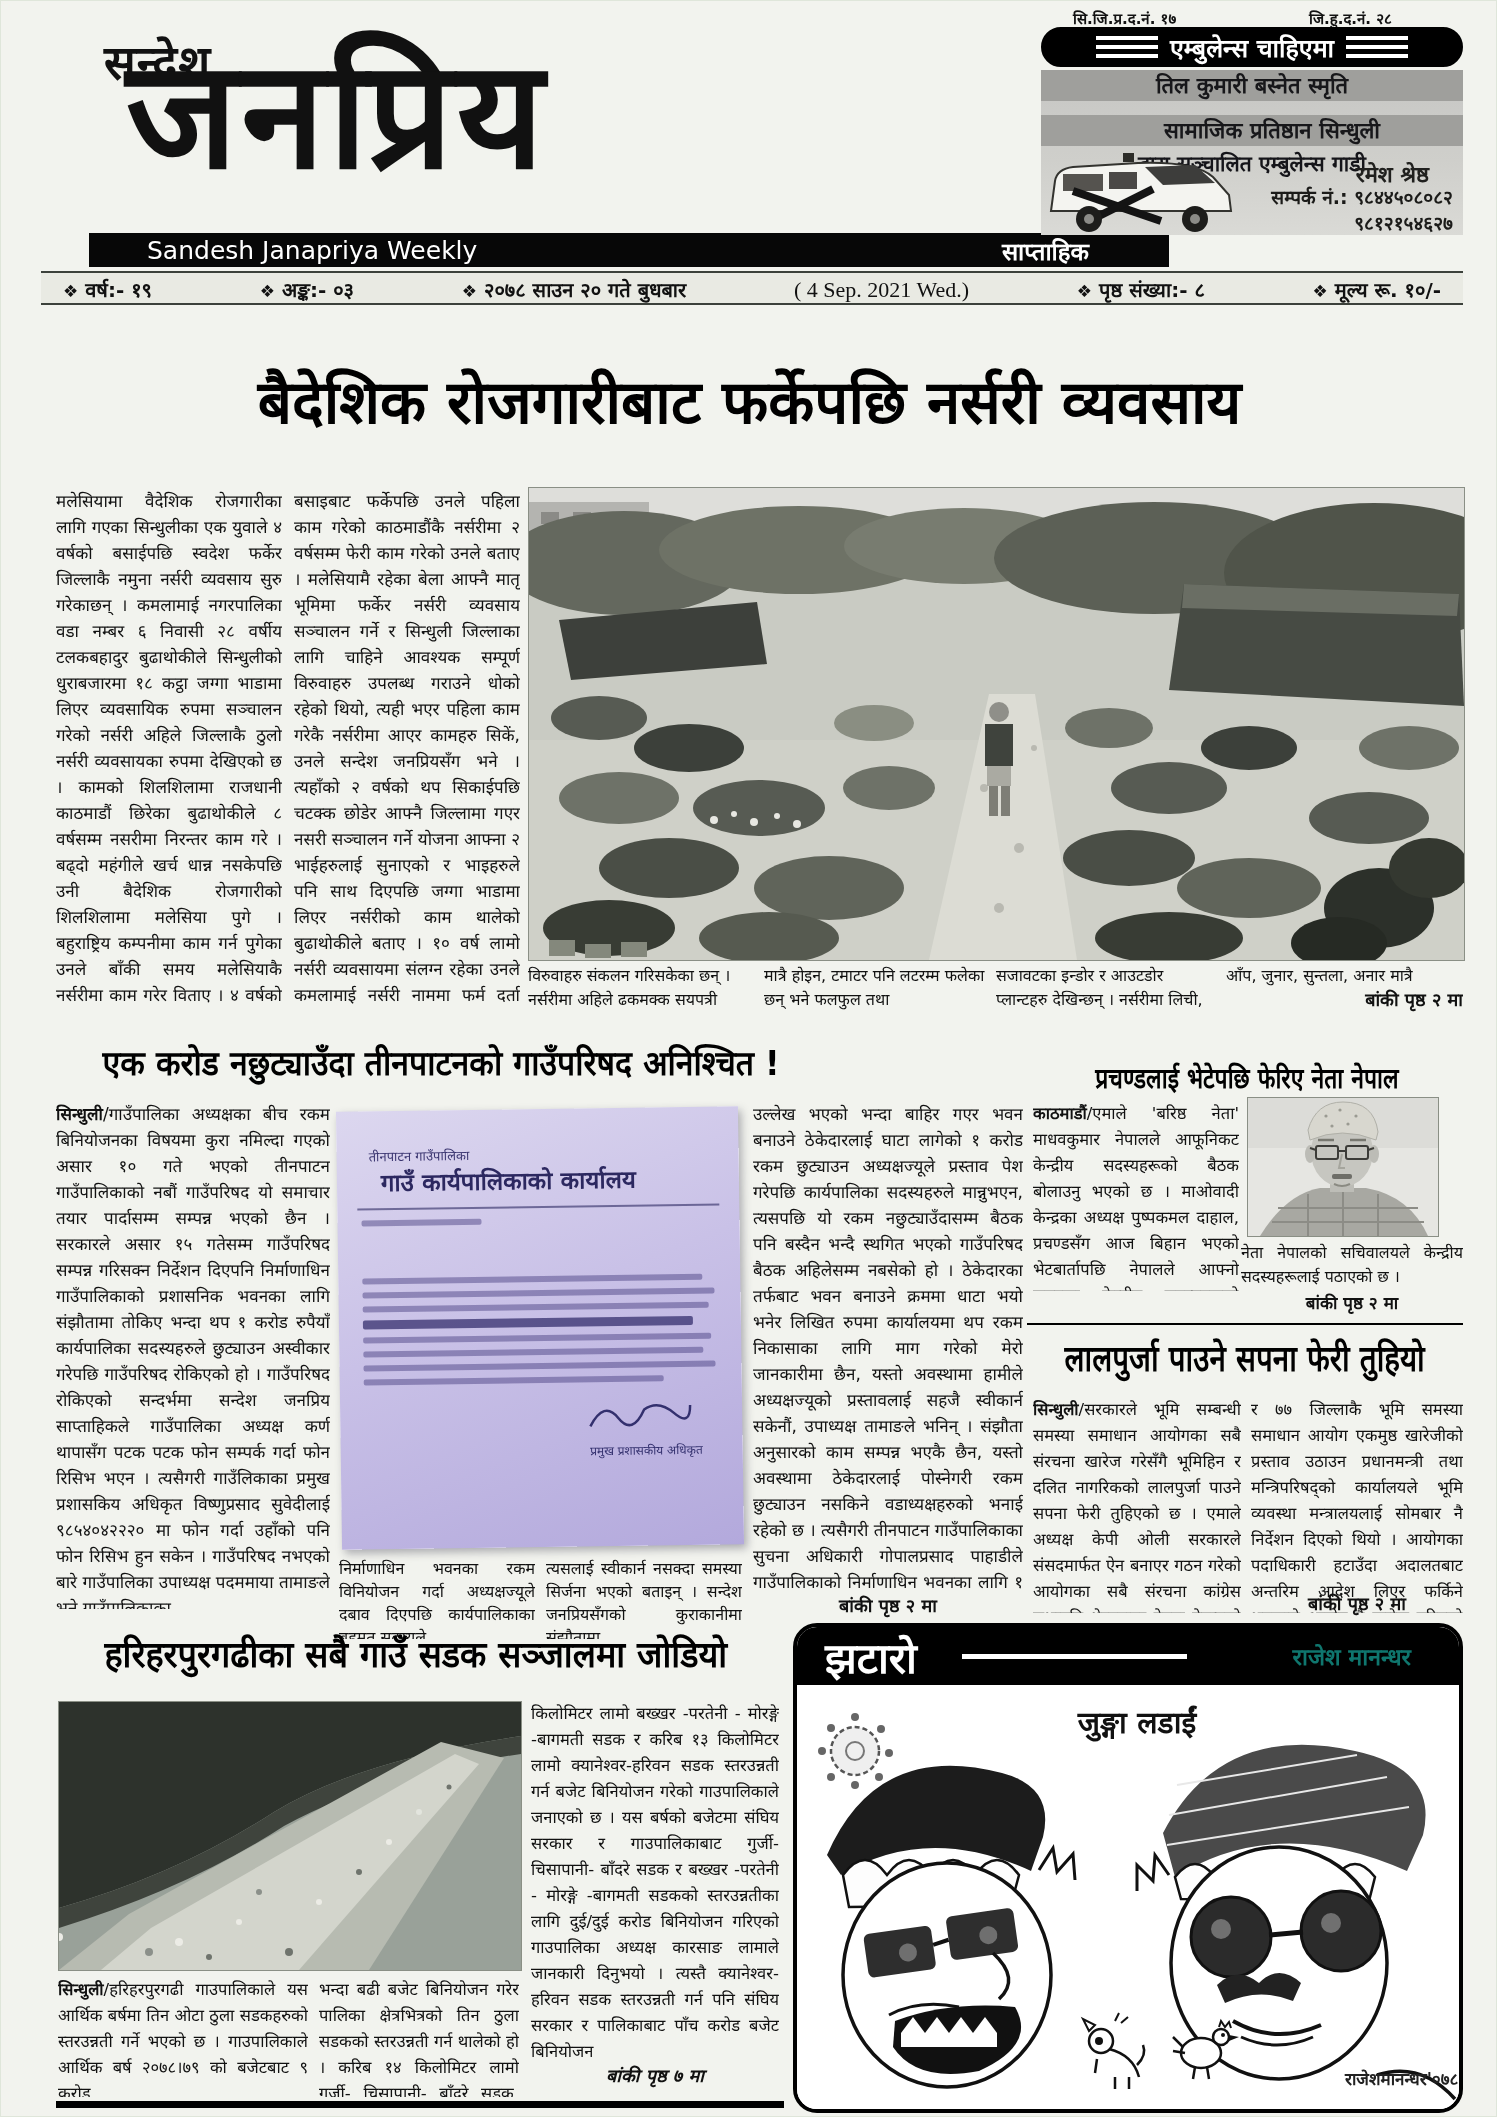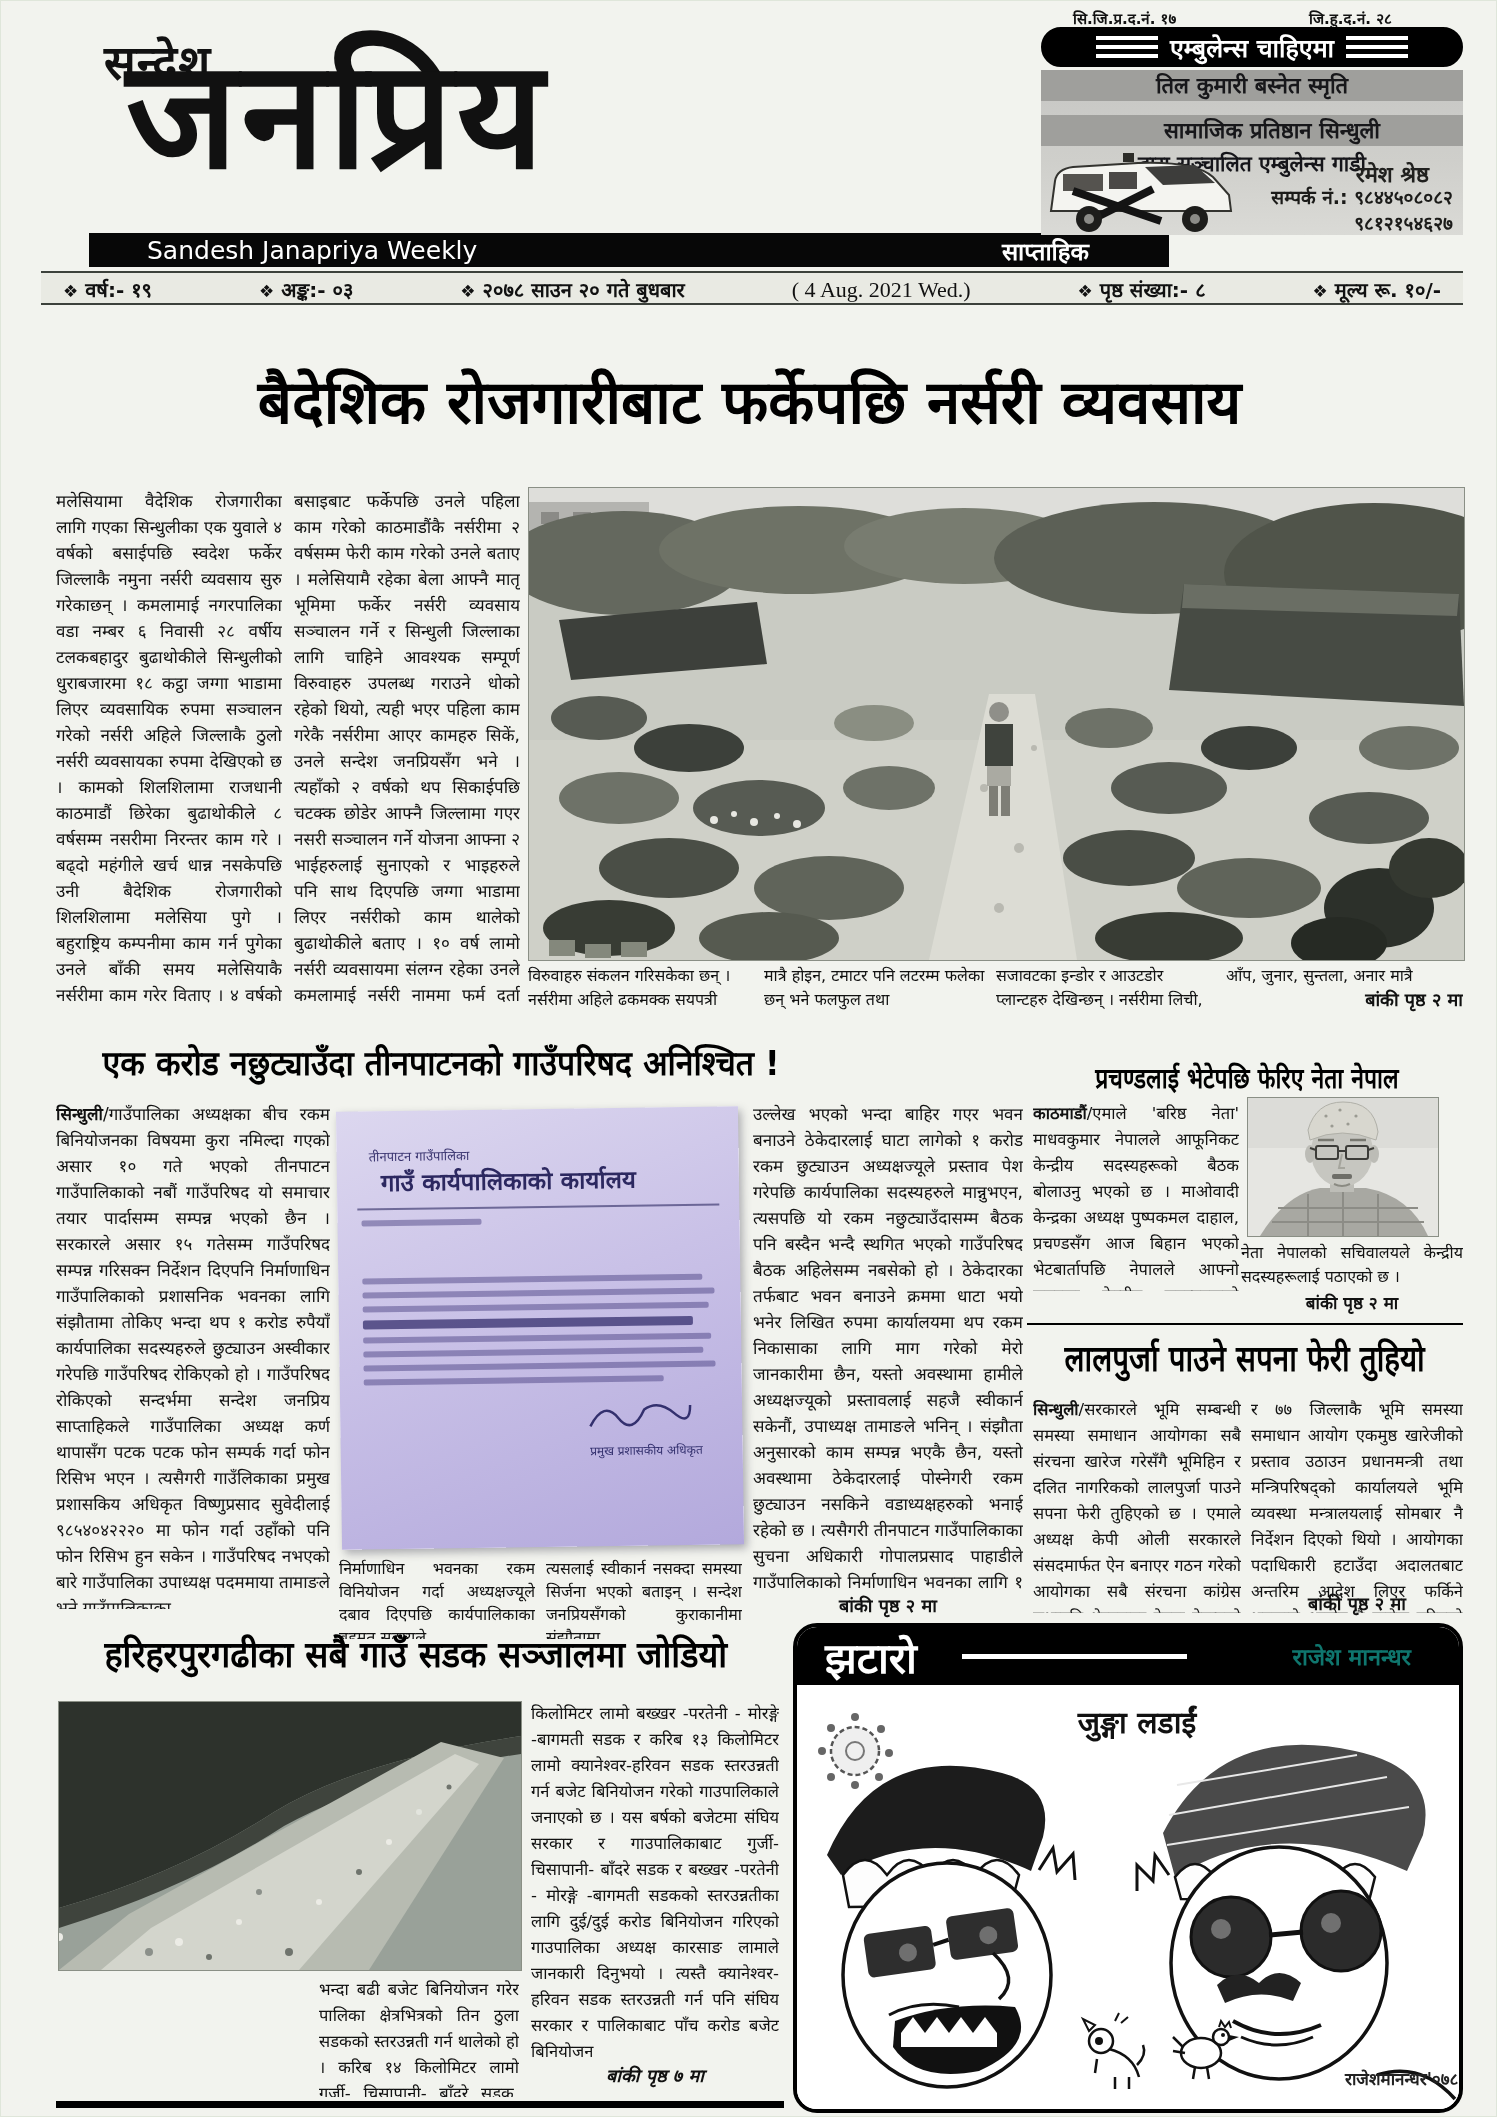--- a/index.html
+++ b/index.html
@@ -87,21 +87,21 @@
       <div class="abs" style="right:34px;top:88px;font-size:22px;font-weight:bold;color:#20201e;">रमेश श्रेष्ठ</div>
       <div class="abs" style="right:10px;top:114px;font-size:19px;font-weight:bold;color:#1b1b19;">सम्पर्क नं.: ९८४४५०८०८२</div>
       <div class="abs" style="right:10px;top:140px;font-size:19px;font-weight:bold;color:#1b1b19;">९८१२१५४६२७</div>
     </div>
   </div>
 
   <div class="abs infobar" style="left:40px;top:270px;width:1422px;height:34px;">
     <span class="ib-item"><span class="dia">❖</span><span>वर्ष:- १९</span></span>
     <span class="ib-item"><span class="dia">❖</span><span>अङ्क:- ०३</span></span>
     <span class="ib-item"><span class="dia">❖</span><span>२०७८ साउन २० गते बुधबार</span></span>
-    <span class="ib-item ib-en">( 4 Aug. 2021 Wed.)</span>
+    <span class="ib-item ib-en">( 4 Sep. 2021 Wed.)</span>
     <span class="ib-item"><span class="dia">❖</span><span>पृष्ठ संख्या:- ८</span></span>
     <span class="ib-item"><span class="dia">❖</span><span>मूल्य रू. १०/-</span></span>
   </div>
 
   <div class="abs hl" style="left:30px;top:358px;width:1437px;text-align:center;font-size:60px;">बैदेशिक रोजगारीबाट फर्केपछि नर्सरी व्यवसाय</div>
 
   <div class="abs body-text" style="left:55px;top:487px;width:226px;height:523px;">मलेसियामा वैदेशिक रोजगारीका लागि गएका सिन्धुलीका एक युवाले ४ वर्षको बसाईपछि स्वदेश फर्केर जिल्लाकै नमुना नर्सरी व्यवसाय सुरु गरेकाछन् । कमलामाई नगरपालिका वडा नम्बर ६ निवासी २८ वर्षीय टलकबहादुर बुढाथोकीले सिन्धुलीको धुराबजारमा १८ कट्ठा जग्गा भाडामा लिएर व्यवसायिक रुपमा सञ्चालन गरेको नर्सरी अहिले जिल्लाकै ठुलो नर्सरी व्यवसायका रुपमा देखिएको छ । कामको शिलशिलामा राजधानी काठमाडौं छिरेका बुढाथोकीले ८ वर्षसम्म नसरीमा निरन्तर काम गरे । बढ्दो महंगीले खर्च धान्न नसकेपछि उनी बैदेशिक रोजगारीको शिलशिलामा मलेसिया पुगे । बहुराष्ट्रिय कम्पनीमा काम गर्न पुगेका उनले बाँकी समय मलेसियाकै नर्सरीमा काम गरेर विताए । ४ वर्षको मलेसिया</div>
   <div class="abs body-text" style="left:293px;top:487px;width:226px;height:523px;">बसाइबाट फर्केपछि उनले पहिला काम गरेको काठमाडौंकै नर्सरीमा २ वर्षसम्म फेरी काम गरेको उनले बताए । मलेसियामै रहेका बेला आफ्नै मातृ भूमिमा फर्केर नर्सरी व्यवसाय सञ्चालन गर्ने र सिन्धुली जिल्लाका लागि चाहिने आवश्यक सम्पूर्ण विरुवाहरु उपलब्ध गराउने धोको रहेको थियो, त्यही भएर पहिला काम गरेकै नर्सरीमा आएर कामहरु सिकें, उनले सन्देश जनप्रियसँग भने । त्यहाँको २ वर्षको थप सिकाईपछि चटक्क छोडेर आफ्नै जिल्लामा गएर नसरी सञ्चालन गर्ने योजना आफ्ना २ भाईहरुलाई सुनाएको र भाइहरुले पनि साथ दिएपछि जग्गा भाडामा लिएर नर्सरीको काम थालेको बुढाथोकीले बताए । १० वर्ष लामो नर्सरी व्यवसायमा संलग्न रहेका उनले कमलामाई नर्सरी नाममा फर्म दर्ता गरेर डेढ सय भन्दा बढी जातका</div>
 
   <svg class="abs photo-frame" style="left:527px;top:486px;" width="935" height="472" viewBox="0 0 935 472">
@@ -269,20 +269,23 @@
       <circle cx="150" cy="255" r="3" fill="#6f746d"></circle>
       <circle cx="280, " cy="235" r="4" fill="#ecece6"></circle>
       <circle cx="360" cy="110" r="3" fill="#e3e5de"></circle>
       <circle cx="390" cy="85" r="2.5" fill="#6f746d"></circle>
       <circle cx="90" cy="250" r="4" fill="#8b908a"></circle>
   </svg>
 
   <div class="abs body-text" style="left:530px;top:1700px;width:248px;height:358px;font-size:16.5px;line-height:26px;">किलोमिटर लामो बख्खर -परतेनी - मोरङ्गे -बागमती सडक र करिब १३ किलोमिटर लामो क्यानेश्वर-हरिवन सडक स्तरउन्नती गर्न बजेट बिनियोजन गरेको गाउपालिकाले जनाएको छ । यस बर्षको बजेटमा संघिय सरकार र गाउपालिकाबाट गुर्जी- चिसापानी- बाँदरे सडक र बख्खर -परतेनी - मोरङ्गे -बागमती सडकको स्तरउन्नतीका लागि दुई/दुई करोड बिनियोजन गरिएको गाउपालिका अध्यक्ष कारसाङ लामाले जानकारी दिनुभयो । त्यस्तै क्यानेश्वर-हरिवन सडक स्तरउन्नती गर्न पनि संघिय सरकार र पालिकाबाट पाँच करोड बजेट बिनियोजन</div>
   <div class="abs cont" style="left:530px;top:2062px;width:248px;text-align:center;font-style:italic;">बांकी पृष्ठ ७ मा</div>
 
+  <div class="abs body-text" style="left:57px;top:1976px;width:250px;height:120px;font-size:16.5px;line-height:26px;">
+    <b>सिन्धुली</b><span>/हरिहरपुरगढी गाउपालिकाले यस आर्थिक बर्षमा तिन ओटा ठुला सडकहरुको स्तरउन्नती गर्ने भएको छ । गाउपालिकाले आर्थिक बर्ष २०७८।७९ को बजेटबाट ९ करोड</span>
+  </div>
   <div class="abs body-text" style="left:318px;top:1976px;width:200px;height:120px;font-size:16.5px;line-height:26px;">भन्दा बढी बजेट बिनियोजन गरेर पालिका क्षेत्रभित्रको तिन ठुला सडकको स्तरउन्नती गर्न थालेको हो । करिब १४ किलोमिटर लामो गुर्जी- चिसापानी- बाँदरे सडक, अर्को २१</div>
 
   <div class="abs seph" style="left:55px;top:2100px;width:728px;height:7px;"></div>
 
   <div class="abs cartoon-box" style="left:792px;top:1622px;width:670px;height:490px;">
     <div class="cartoon-head">
       <span class="cartoon-title">झटारो</span>
       <span class="cartoon-rule"></span>
       <span class="cartoon-artist">राजेश मानन्धर</span>
     </div>

